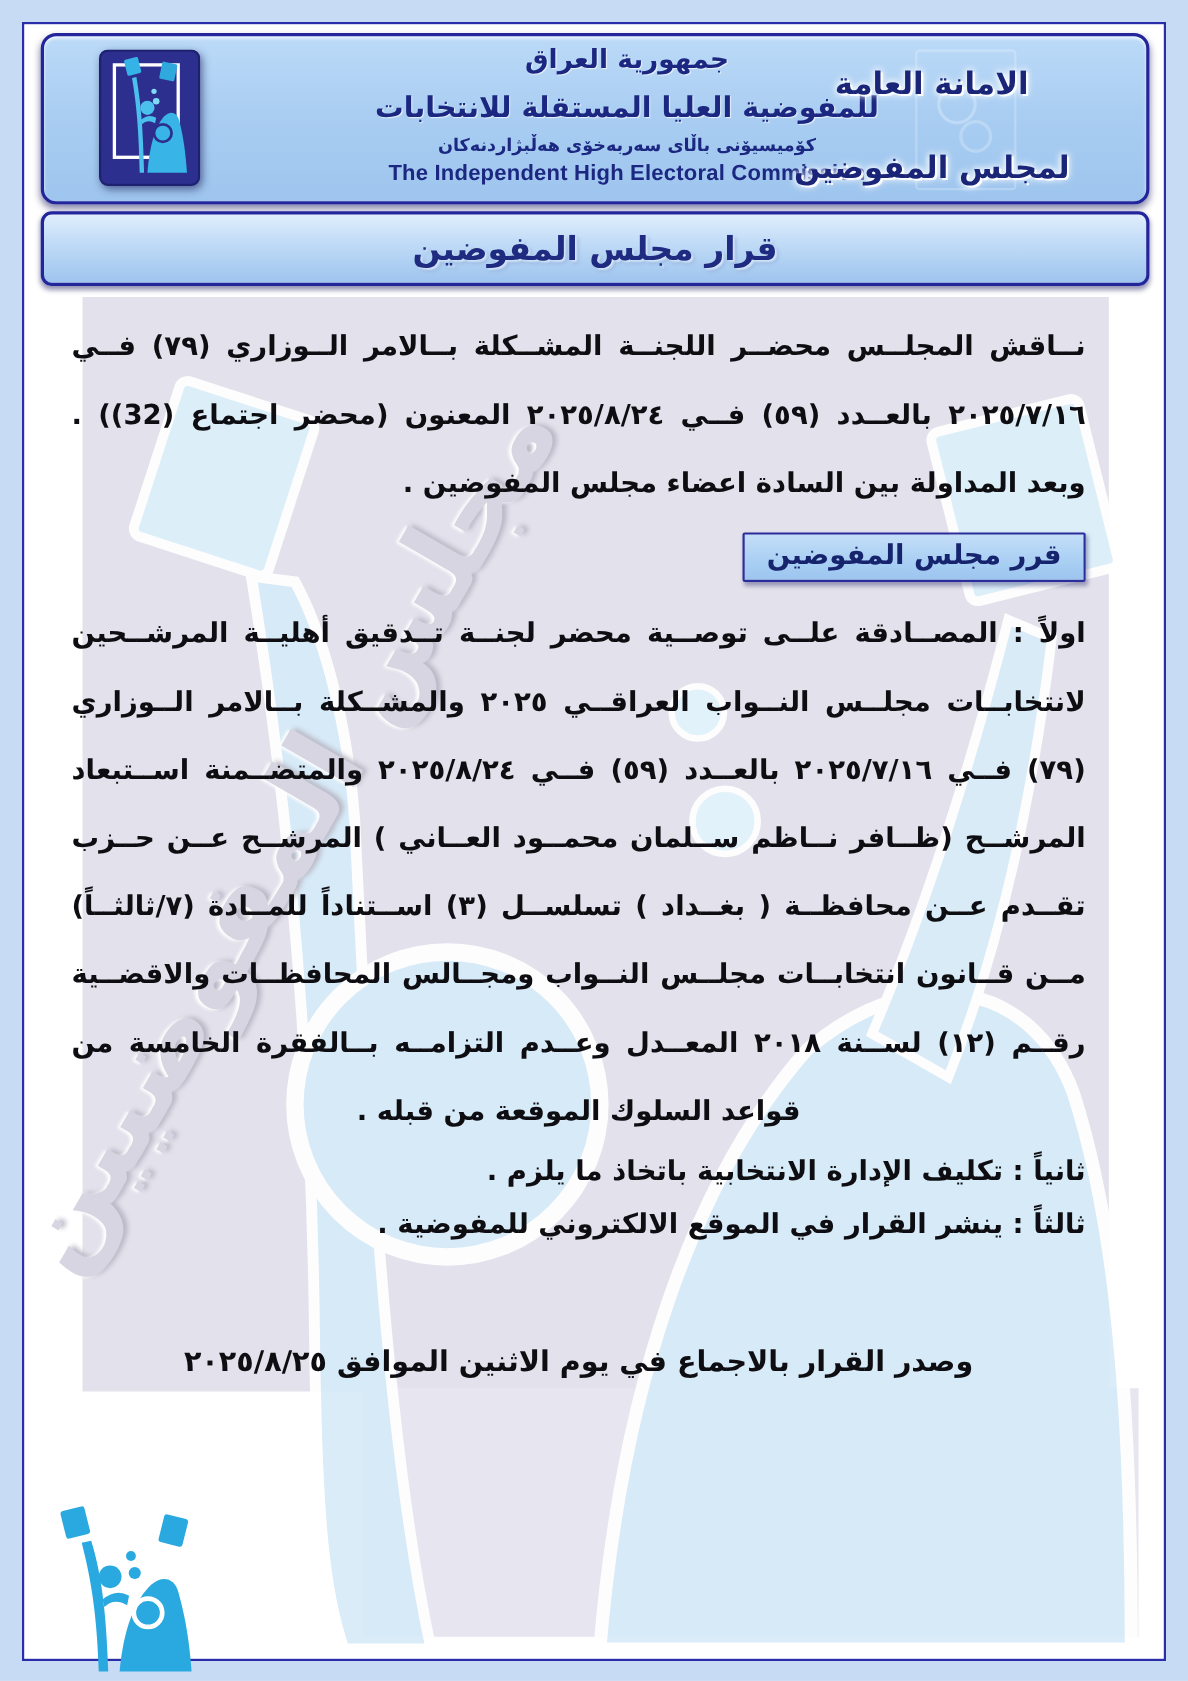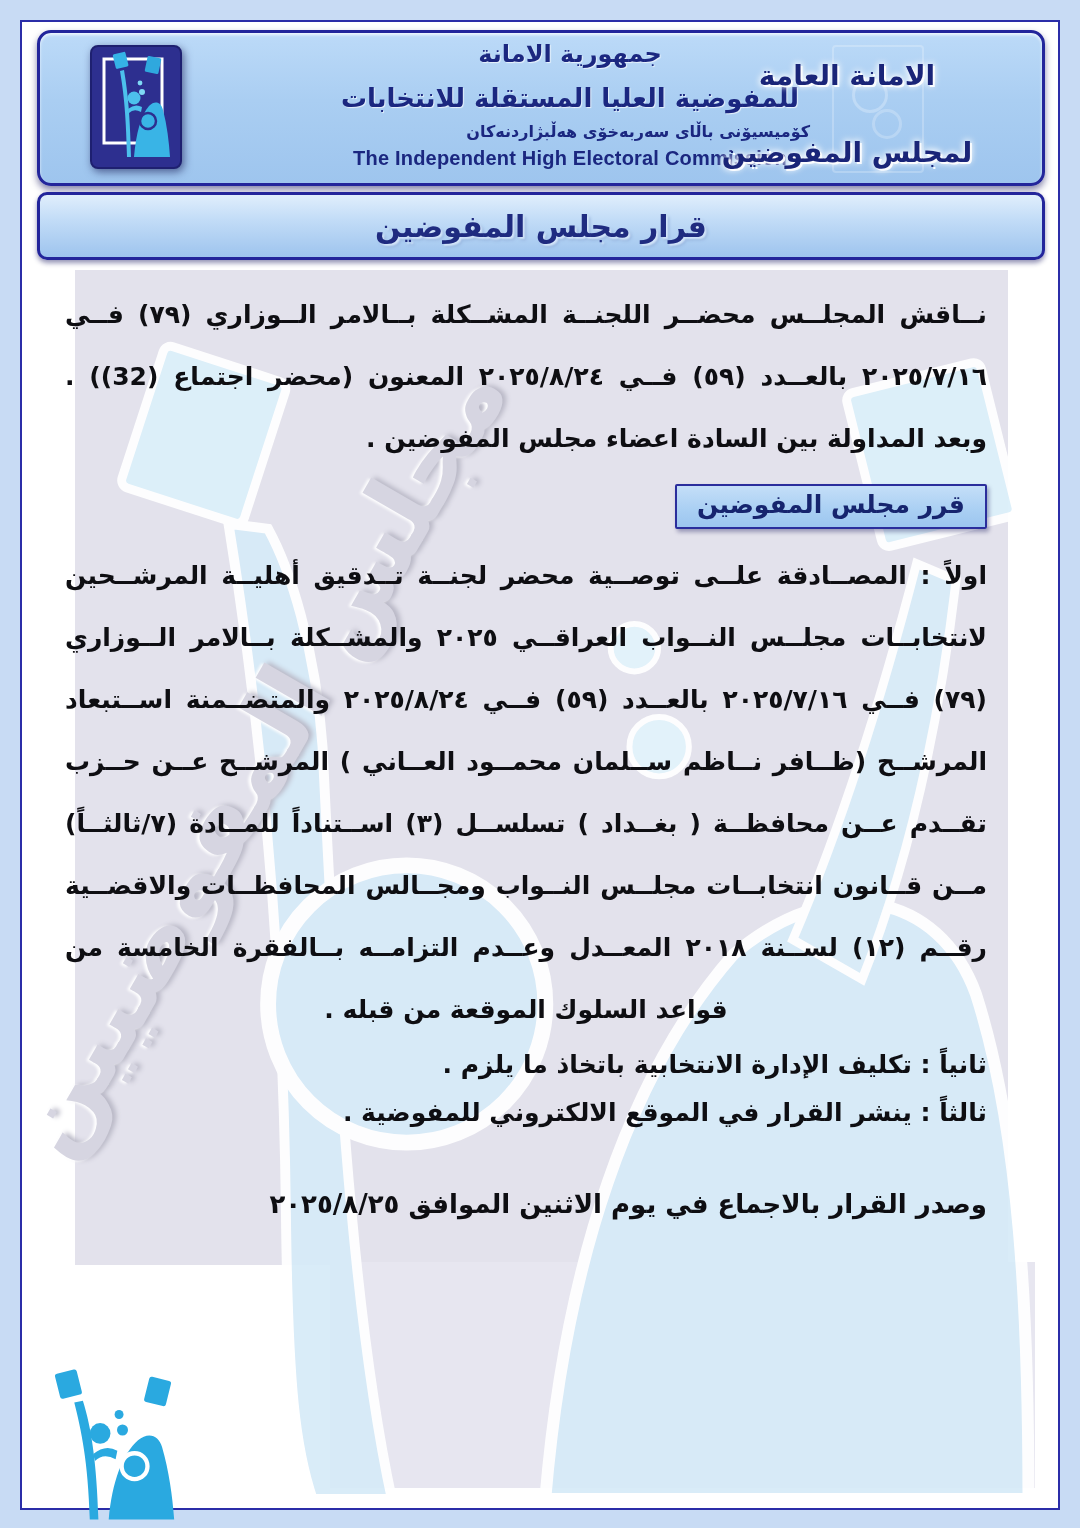--- a/index.html
+++ b/index.html
@@ -38,21 +38,21 @@
     position:absolute;left:37px;top:30px;width:1002px;height:150px;
     background:linear-gradient(180deg,#BCDAF8 0%,#AACEF2 45%,#9EC5EE 100%);
     border:3px solid #23259B;border-radius:14px;
     box-shadow:0 4px 7px rgba(15,15,90,.5), inset 0 2px 3px rgba(255,255,255,.75);
   }
   .hdr-logo{position:absolute;left:50px;top:12px;width:92px;height:124px;
     filter:drop-shadow(2px 3px 4px rgba(10,10,70,.55));}
   .hdr-center{position:absolute;left:290px;top:7px;width:480px;text-align:center;color:#1B2780;direction:rtl;}
   .hdr-ar1{font-size:24px;font-weight:bold;text-shadow:1px 1px 1px rgba(255,255,255,.7);}
   .hdr-ar2{font-size:26px;font-weight:bold;margin-top:15px;text-shadow:1px 1px 1px rgba(255,255,255,.7);}
-  .hdr-ku{font-size:16px;font-weight:bold;margin-top:9px;text-align:right;}
+  .hdr-ku{font-size:16px;font-weight:bold;margin-top:9px;}
   .hdr-en{font-family:"Liberation Sans", sans-serif;font-size:20px;font-weight:bold;margin-top:6px;letter-spacing:.2px;}
   .hdr-right{
     position:absolute;right:60px;top:26px;width:270px;text-align:center;
     color:#1A2578;direction:rtl;
   }
   .hdr-right .l1{font-size:28px;font-weight:bold;
     text-shadow:0 0 6px #fff,0 0 9px #fff,2px 2px 0 rgba(255,255,255,.9);}
   .hdr-right .l2{font-size:28px;font-weight:bold;margin-top:44px;
     text-shadow:0 0 6px #fff,0 0 9px #fff,2px 2px 0 rgba(255,255,255,.9);}
   .hdr-wm{
@@ -85,21 +85,21 @@
   .badge-row{text-align:right;margin-bottom:16px;}
   .badge{
     display:inline-block;direction:rtl;
     background:linear-gradient(180deg,#C4DEF8 0%,#A9CFF3 60%,#9CC5EF 100%);
     border:2px solid #2A2D9C;border-radius:2px;
     padding:4px 20px 8px 20px;
     font-size:25px;font-weight:bold;color:#16246E;
     box-shadow:2px 3px 4px rgba(10,10,80,.35);
   }
   .clause{font-size:25px;font-weight:bold;line-height:48px;text-align:right;}
-  .closing{font-size:26px;font-weight:bold;margin-top:52px;direction:rtl;}
+  .closing{font-size:26px;font-weight:bold;text-align:center;margin-top:86px;direction:rtl;}
 </style>
 </head>
 <body>
 
 <div class="page"></div>
 
 <div class="wm-layer">
   <div class="wm-gray-panel"></div>
   <div class="wm-gray-bottom"></div>
   <svg class="wm-figures" viewBox="0 0 1000 1190" xmlns="http://www.w3.org/2000/svg">
@@ -144,21 +144,21 @@
       <path d="M30,26 C33,44 36,64 37,112 L41,112 C40,64 37,43 34,25 Z" fill="#4CC0EC"></path>
       <circle cx="44" cy="53" r="6.5" fill="#4CC0EC"></circle>
       <path d="M38,64 Q45,58 52,62 L51,67 Q44,63 39,68 Z" fill="#4CC0EC"></path>
       <circle cx="50" cy="38" r="2.4" fill="#7FD9F5"></circle>
       <circle cx="52" cy="47" r="3" fill="#7FD9F5"></circle>
       <path d="M44,112 C46,88 51,70 59,61 C65,55 71,57 73,65 C77,80 79,97 80,112 Z" fill="#39B4E6"></path>
       <circle cx="58" cy="76" r="8" fill="#39B4E6" stroke="#2D2F8F" stroke-width="2.5"></circle>
     </svg>
 
     <div class="hdr-center">
-      <div class="hdr-ar1">جمهورية الامانة</div>
+      <div class="hdr-ar1">جمهورية العراق</div>
       <div class="hdr-ar2">للمفوضية العليا المستقلة للانتخابات</div>
       <div class="hdr-ku">كۆمیسیۆنی باڵای سەربەخۆی هەڵبژاردنەکان</div>
       <div class="hdr-en">The Independent High Electoral Commission</div>
     </div>
 
     <div class="hdr-wm">
       <span class="c1"></span>
         <span class="c2"></span>
     </div>
 

